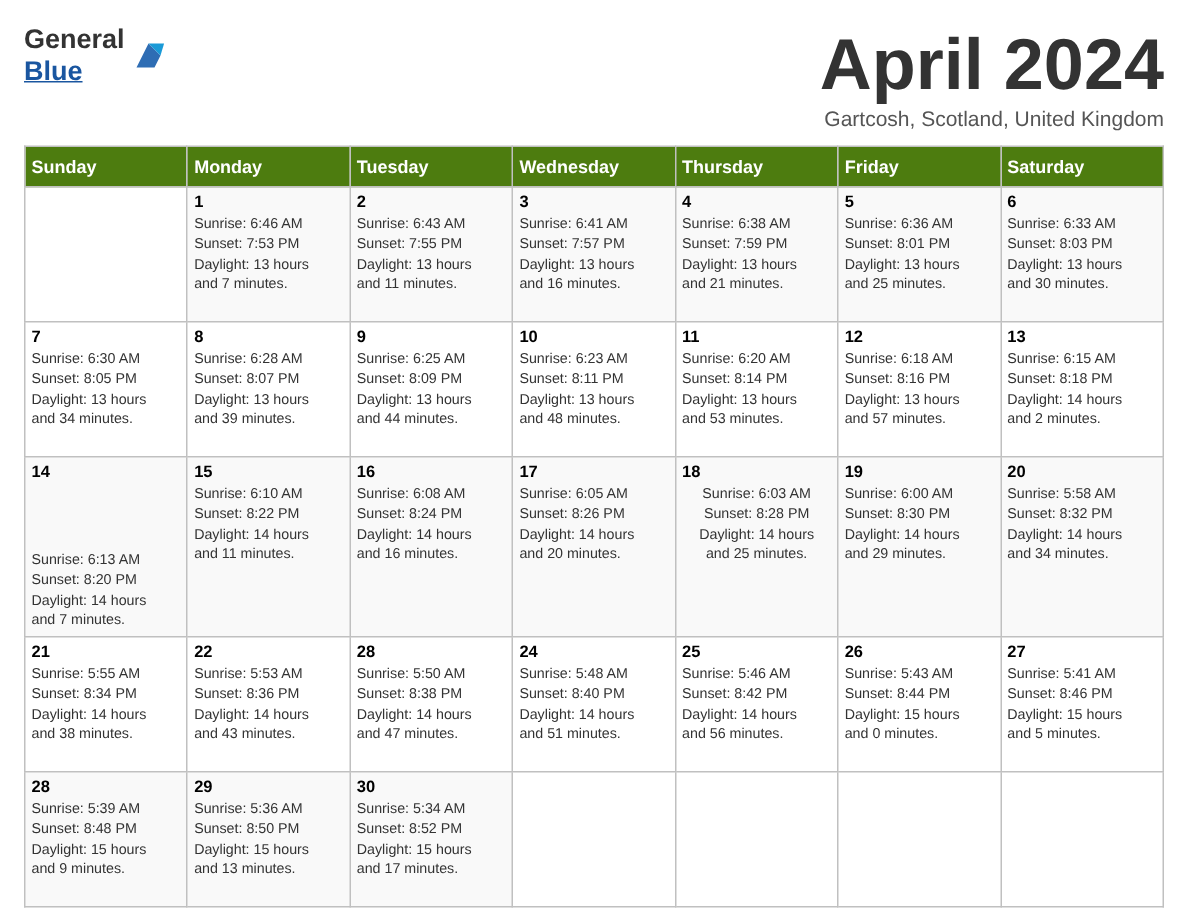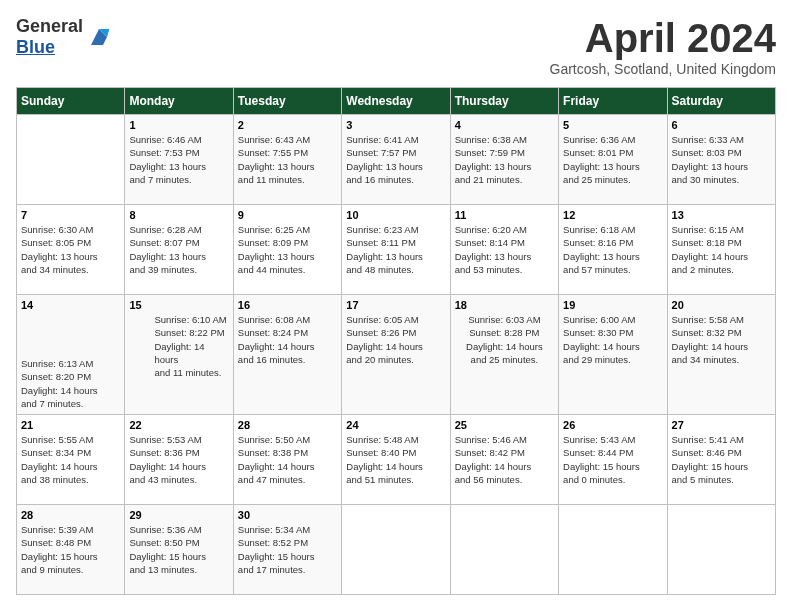--- a/index.html
+++ b/index.html
@@ -30,35 +30,35 @@
     .logo-blue { color: #1a56a0; text-decoration: underline; }
     .logo-icon {
       width: 24px;
       height: 24px;
       margin-left: 4px;
     }
     .title-block {
       text-align: right;
     }
     .month-title {
-      font-size: 40px;
+      font-size: 48px;
       font-weight: bold;
       color: #333;
     }
     .location {
       font-size: 14px;
       color: #555;
     }
     table {
       width: 100%;
       border-collapse: collapse;
       font-size: 10.5px;
     }
     thead tr th {
-      background-color: #14532d;
+      background-color: #4d7c0f;
       color: #fff;
       padding: 6px 4px;
       text-align: left;
       font-size: 12px;
       font-weight: bold;
       border: 1px solid #c0c0c0;
     }
     tbody tr td {
       vertical-align: top;
       border: 1px solid #c0c0c0;
@@ -220,21 +220,21 @@
       <tr>
         <td>
           <span class="day-num">14</span>
           <div class="day-info" style="white-space: pre-line; margin-top: 46px;">Sunrise: 6:13 AM
 Sunset: 8:20 PM
 Daylight: 14 hours
 and 7 minutes.</div>
         </td>
         <td>
           <span class="day-num">15</span>
-          <div class="day-info" style="white-space: pre-line; margin-left: 25px;">Sunrise: 6:10 AM
+          <div class="day-info" style="white-space: pre-line;">Sunrise: 6:10 AM
 Sunset: 8:22 PM
 Daylight: 14 hours
 and 11 minutes.</div>
         </td>
         <td>
           <span class="day-num">16</span>
           <div class="day-info" style="white-space: pre-line;">Sunrise: 6:08 AM
 Sunset: 8:24 PM
 Daylight: 14 hours
 and 16 minutes.</div>

